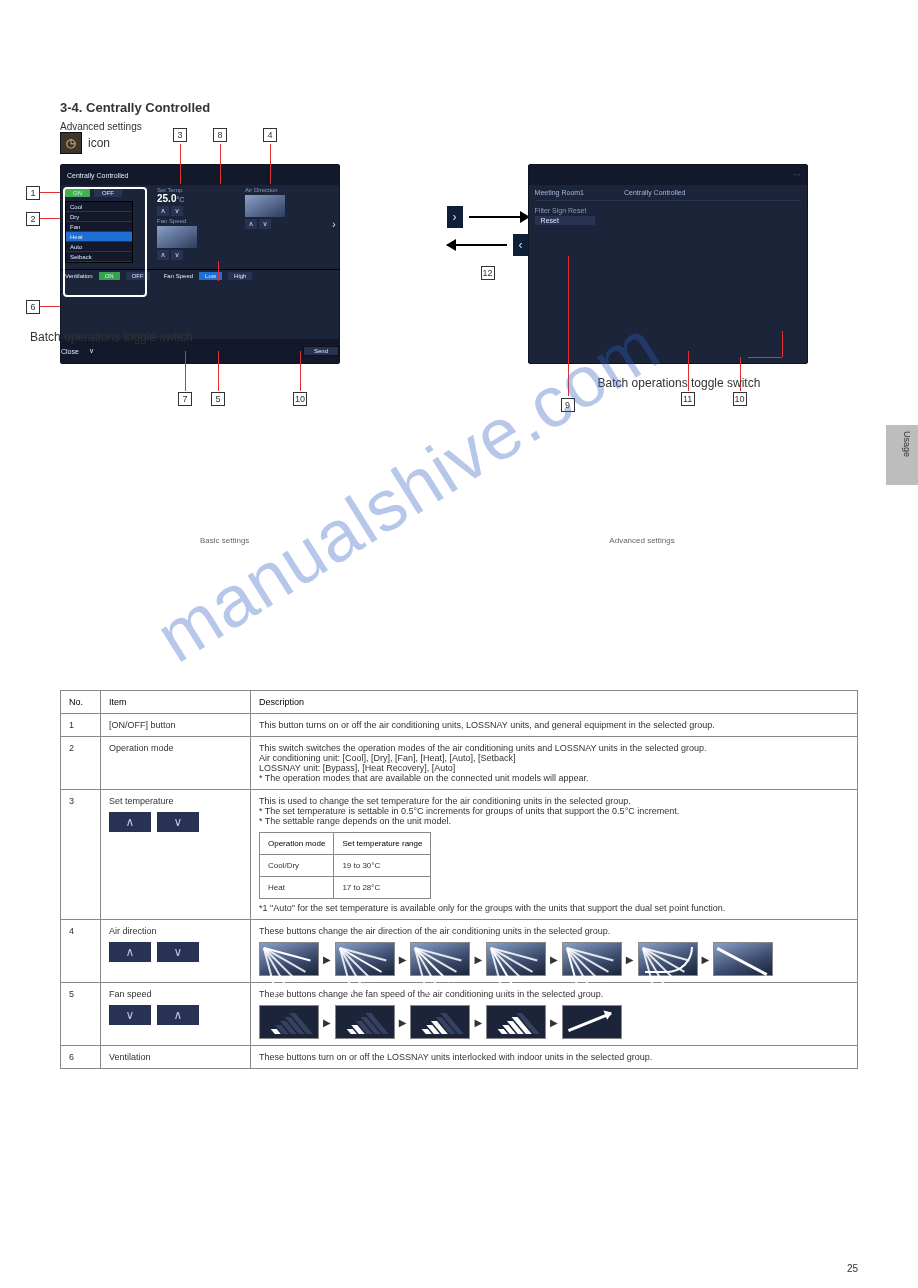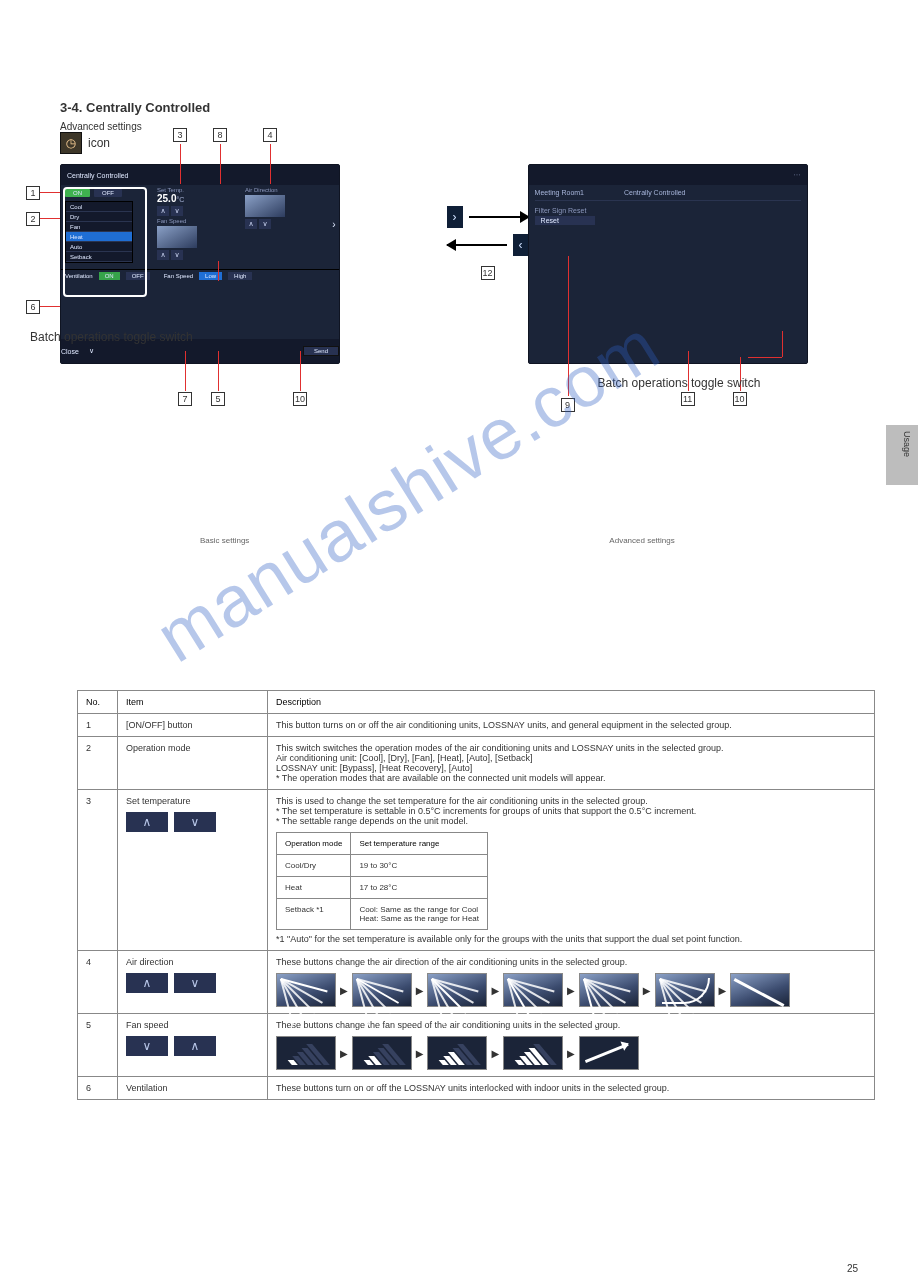--- a/index.html
+++ b/index.html
@@ -91,21 +91,21 @@
   .la-head-l { position:absolute; left:-1px; top:-5px; width:0; height:0; border-right:10px solid #000; border-top:6px solid transparent; border-bottom:6px solid transparent; }
 
   .label-row { display:flex; gap:90px; margin-left:180px; font-size:8px; color:#666; margin-top:6px; }
 
   
   .page-tab { position:absolute; top:425px; right:0; width:32px; height:60px; background:#bdbdbd; }
   .page-tab span { transform:rotate(90deg); transform-origin:left top; position:absolute; left:26px; top:6px; font-size:9px; color:#333; white-space:nowrap; }
 
   
   .tbl-wrap { margin-top: 330px; }
-  table.desc { border-collapse:collapse; width:100%; font-size:9px;margin-left:17px; }
+  table.desc { border-collapse:collapse; width:100%; font-size:9px; }
   table.desc th, table.desc td { border:1px solid #888; padding:6px 8px; vertical-align:top; text-align:left; }
   table.desc th { font-weight:normal; color:#000; }
   .num-col { width:40px; text-align:center; }
   .item-col { width:150px; }
   .mini-ud-row { display:flex; gap:6px; margin-top:6px; }
   .mini-ud { width:42px; height:20px; background:#283252; display:flex; align-items:center; justify-content:center; color:#b8c6e8; font-size:12px; }
   .sub-tbl { border-collapse:collapse; margin-top:4px; font-size:8px;}
   .sub-tbl th, .sub-tbl td { border:1px solid #aaa; padding:4px 8px; text-align:left; font-weight:normal;}
   .range-tbl { margin-top:6px; }
 
@@ -350,25 +350,20 @@
                     <th>Set temperature range</th>
                   </tr>
             <tr>
                     <td>Cool/Dry</td>
                     <td>19 to 30°C</td>
                   </tr>
             <tr>
                     <td>Heat</td>
                     <td>17 to 28°C</td>
                   </tr>
-            <tr>
-                    <td>Setback *1</td>
-                    <td style="white-space:pre-line;">Cool: Same as the range for Cool
-Heat: Same as the range for Heat</td>
-                  </tr>
           </tbody>
               </table>
           <div style="margin-top:4px;">*1 "Auto" for the set temperature is available only for the groups with the units that support the dual set point function.</div>
         </td>
       </tr>
       <tr>
         <td class="num-col">4</td>
         <td>
           <div>Air direction</div>
           <div class="mini-ud-row">

